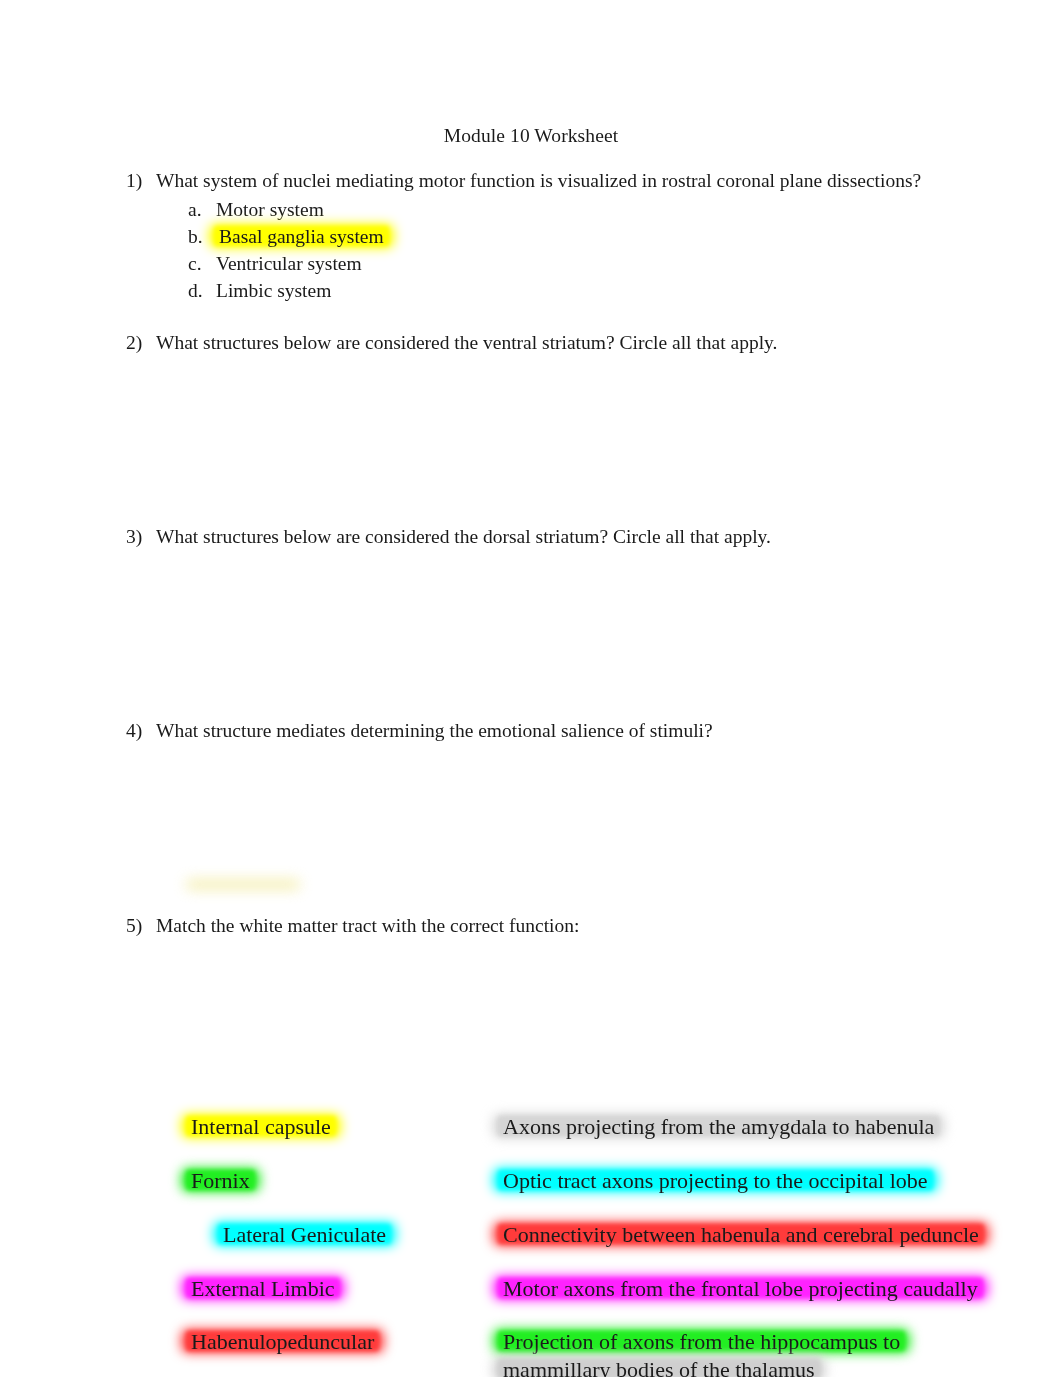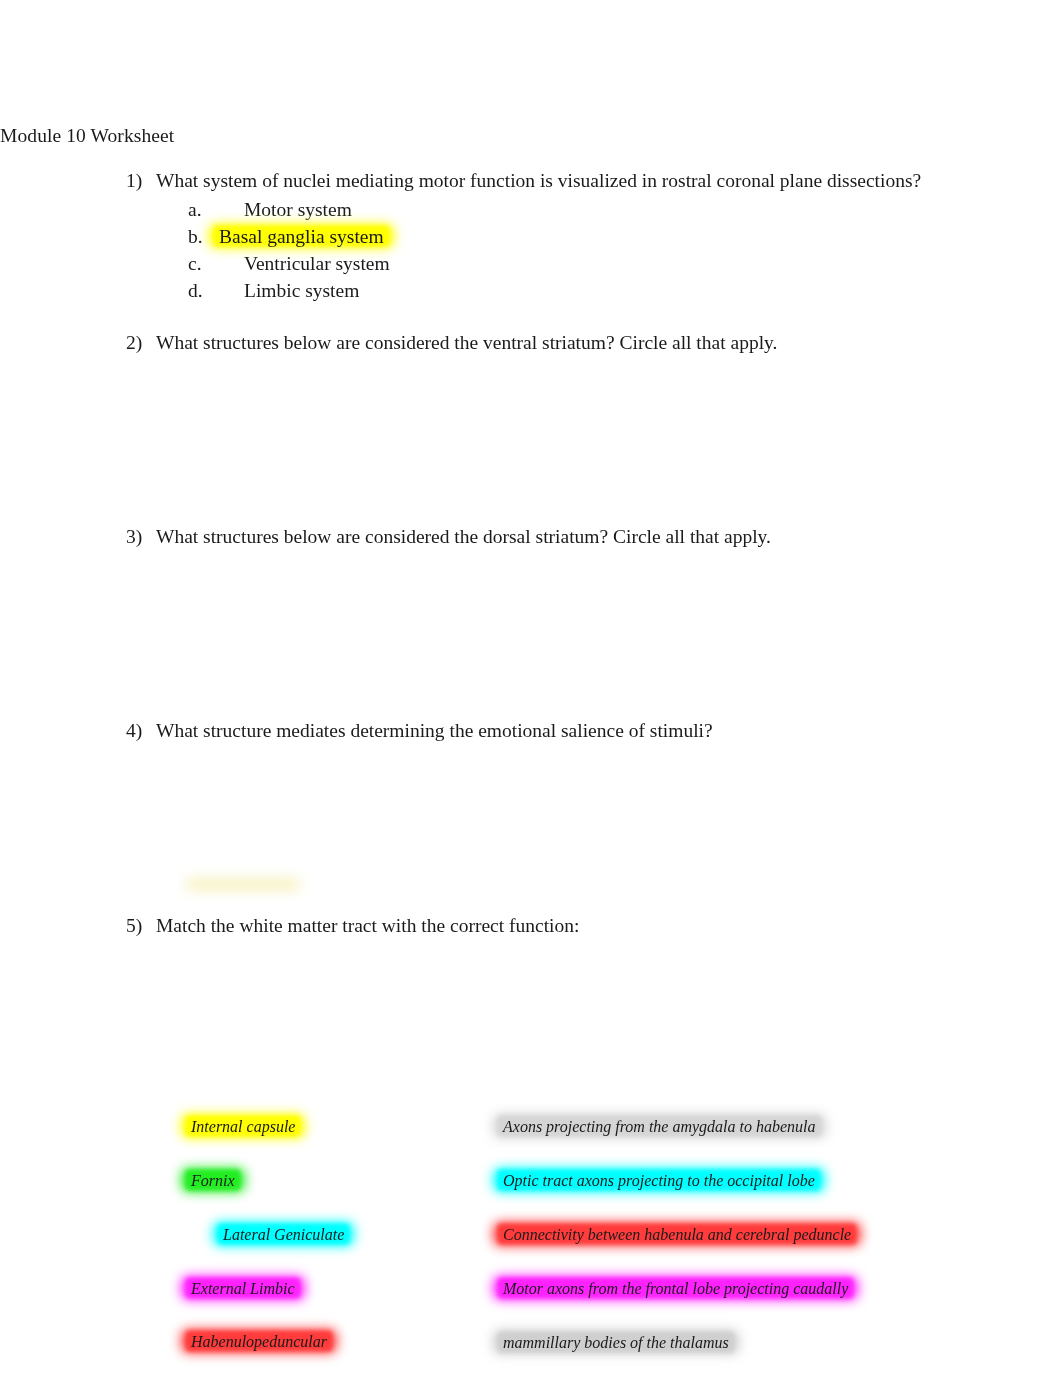--- a/index.html
+++ b/index.html
@@ -22,20 +22,21 @@
     position: absolute;
     inset: 0;
   }
 
   
   .doc-title {
     position: absolute;
     top: 124px;
     left: 0;
     width: 1062px;
+    text-align: center;
     font-size: 19.5px;
     line-height: 24px;
     letter-spacing: 0.1px;
   }
 
   
   .question {
     position: absolute;
     left: 126px;
     font-size: 19.5px;
@@ -60,21 +61,20 @@
     position: relative;
     display: block;
     height: 27px;
   }
   .opt-letter {
     display: inline-block;
     width: 28px;
   }
   .opt-text {
     display: inline-block;
-    margin-left: 28px;
   }
 
   
   .hl {
     position: relative;
     display: inline-block;
     padding: 0 3px;
     z-index: 1;
   }
   .hl > .hl-bg {
@@ -114,24 +114,23 @@
   .match-left {
     position: absolute;
     left: 188px;
   }
   .match-right {
     position: absolute;
     left: 500px;
   }
   .match-item {
     position: absolute;
-    font-size: 16px;
+    font-size: 22px;
     line-height: 27px;
     white-space: nowrap;
-    font-style: italic;
   }
   .match-item .line2 {
     display: block;
   }
 </style>
 </head>
 <body>
 
 <div class="page">
 
@@ -213,17 +212,18 @@
 
     <div class="match-item" style="top:1221px; left:0;">
       <span class="hl"><span class="hl-bg" style="background:#ff3b3b"></span><span class="hl-core" style="background:#ff3b3b"></span><span class="hl-txt">Connectivity between habenula and cerebral peduncle</span></span>
     </div>
 
     <div class="match-item" style="top:1275px; left:0;text-align:right;">
       <span class="hl"><span class="hl-bg" style="background:#ff22ff"></span><span class="hl-core" style="background:#ff22ff"></span><span class="hl-txt">Motor axons from the frontal lobe projecting caudally</span></span>
     </div>
 
     <div class="match-item" style="top:1328px; left:0;">
+      <span class="hl"><span class="hl-bg" style="background:#22ee22"></span><span class="hl-core" style="background:#22ee22"></span><span class="hl-txt">Projection of axons from the hippocampus to</span></span>
       <span class="line2" style="margin-top:1px;"><span class="hl"><span class="hl-bg" style="background:#cfcfcf"></span><span class="hl-core" style="background:#cfcfcf"></span><span class="hl-txt">mammillary bodies of the thalamus</span></span></span>
     </div>
   </div>
 
 </div>
 
 </body></html>

